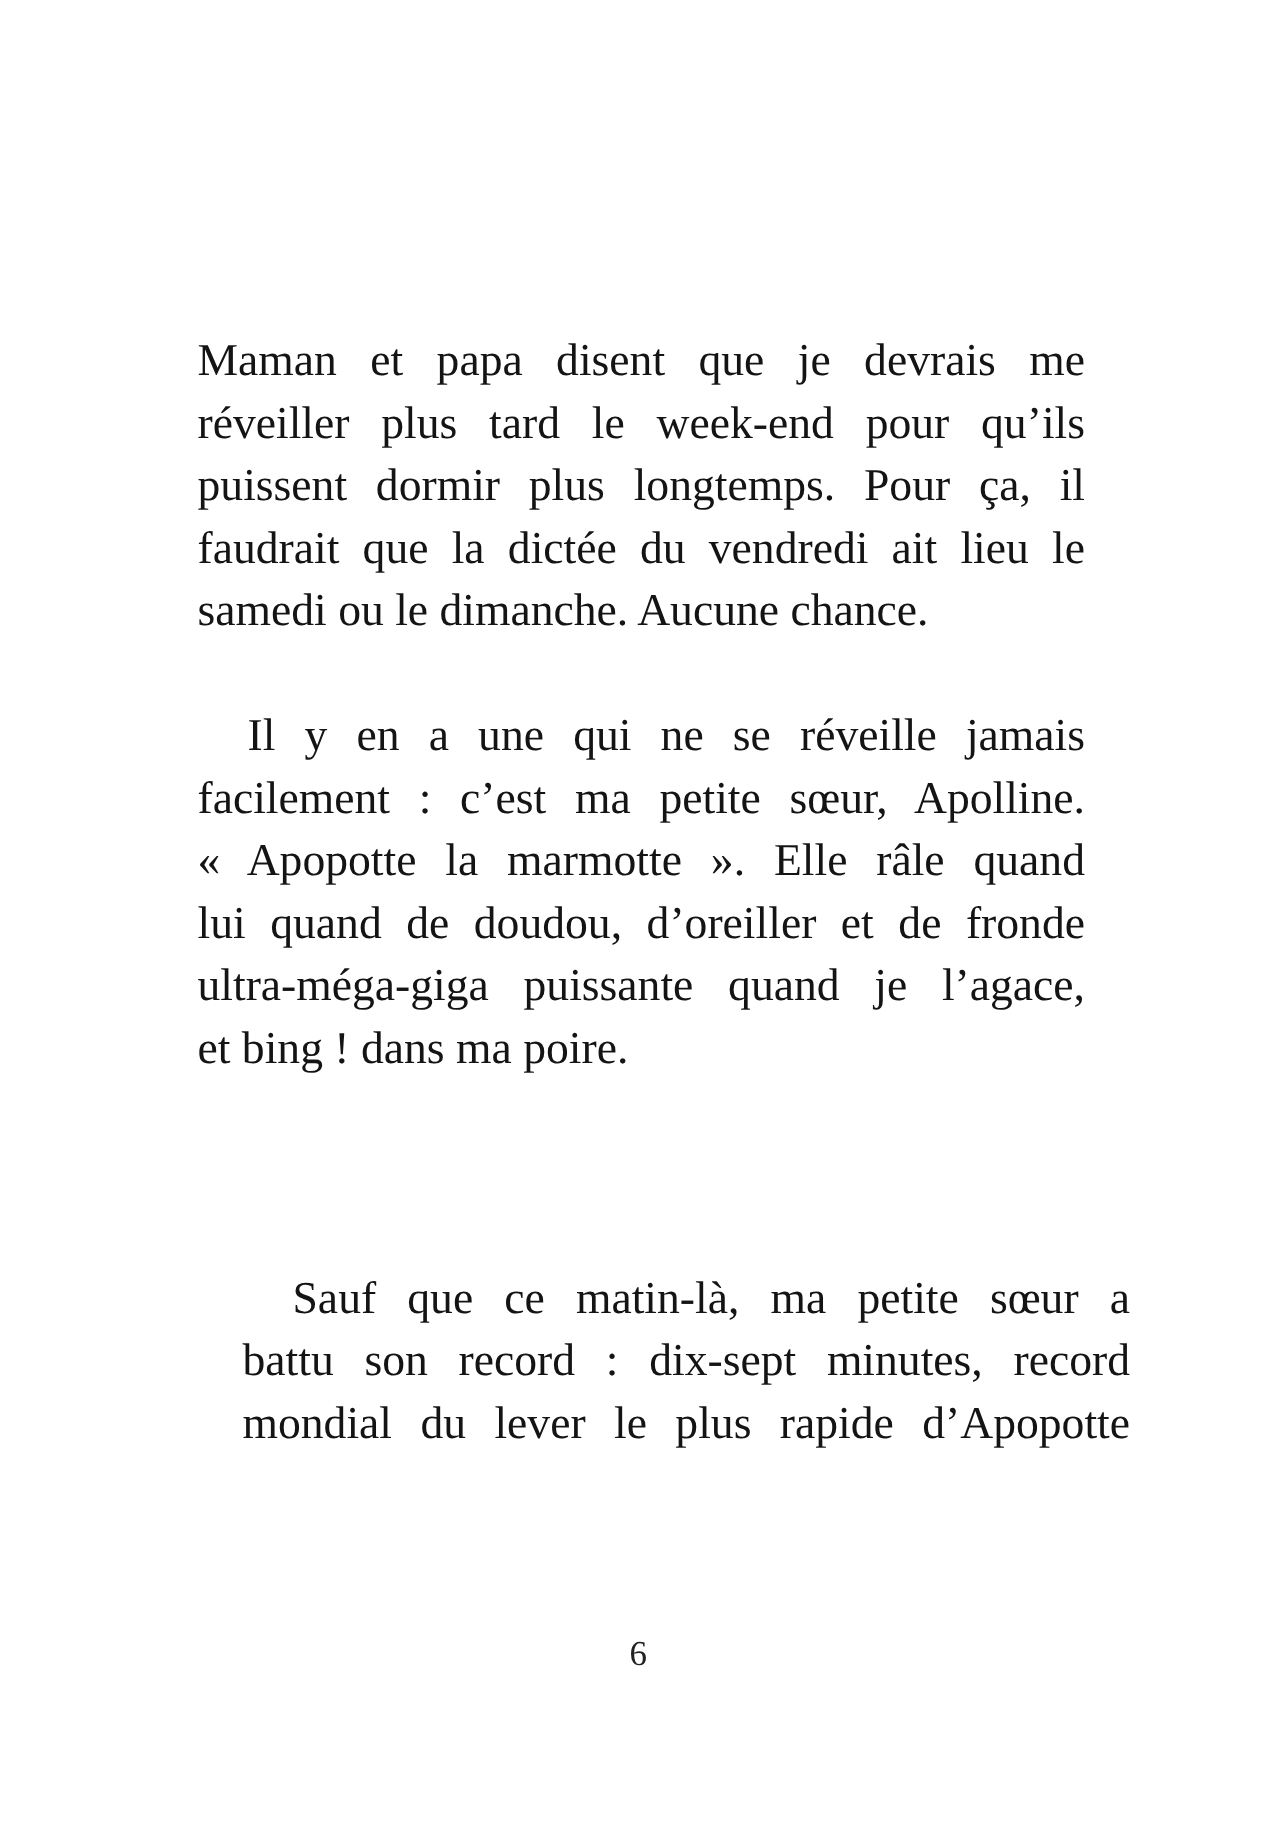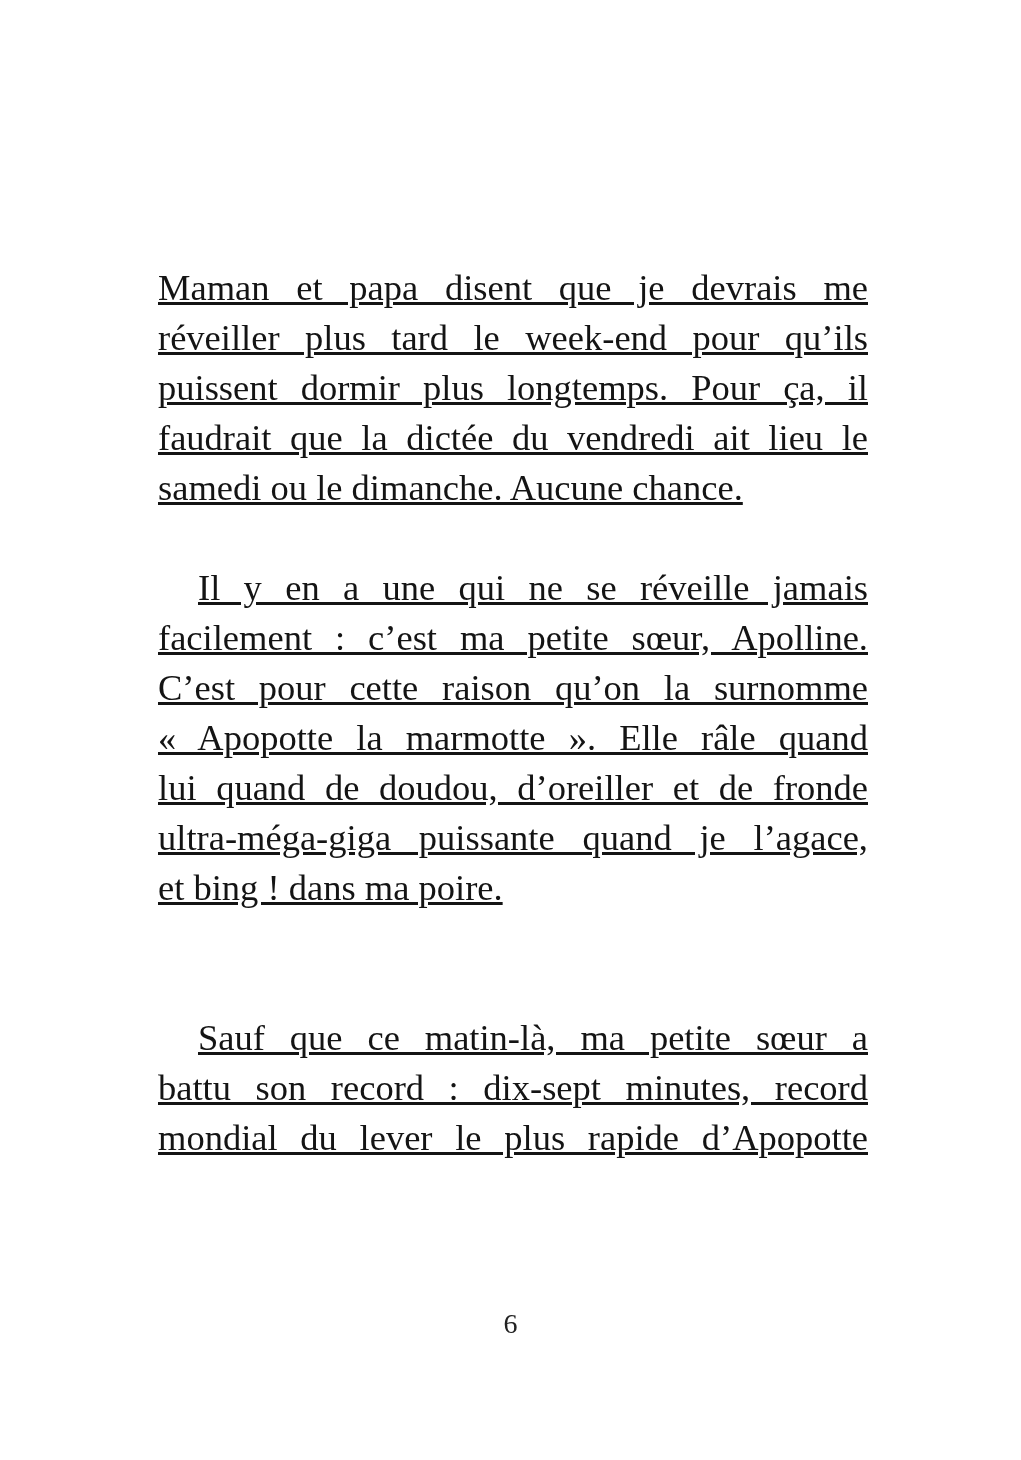--- a/index.html
+++ b/index.html
@@ -5,21 +5,21 @@
   html, body { margin:0; padding:0; background:#ffffff; }
   body { width:1021px; height:1460px; position:relative; overflow:hidden; }
   .page { position:absolute; left:0; top:0; width:1021px; height:1460px; background:#fff; }
   .text-block {
     position:absolute; left:158px; width:710px;
     font-family:"Liberation Serif", "DejaVu Serif", serif;
     font-size:36.5px; color:#141414; letter-spacing:0;
   }
   .line {
     display:block; height:50px; line-height:50px; white-space:nowrap;
-    text-align:justify; text-align-last:justify;text-decoration:underline;
+    text-align:justify; text-align-last:justify;
   }
   .line.last { text-align:left; text-align-last:left; }
   .indent { padding-left:40px; }
   .page-number {
     position:absolute; left:0; width:1021px; top:1308px; text-align:center;
     font-family:"Liberation Serif", "DejaVu Serif", serif; font-size:28px; color:#222;
   }
 </style>
 </head>
 <body>
@@ -30,27 +30,26 @@
     <span class="line">Maman et papa disent que je devrais me</span>
     <span class="line">réveiller plus tard le week-end pour qu’ils</span>
     <span class="line">puissent dormir plus longtemps. Pour ça, il</span>
     <span class="line">faudrait que la dictée du vendredi ait lieu le</span>
     <span class="line last">samedi ou le dimanche. Aucune chance.</span>
   </div>
 
   <div class="text-block" style="top:563px;">
     <span class="line indent">Il y en a une qui ne se réveille jamais</span>
     <span class="line">facilement : c’est ma petite sœur, Apolline.</span>
-    <span class="line">C’est pour cette raison qu’on la surnomme</span>
     <span class="line">« Apopotte la marmotte ». Elle râle quand</span>
     <span class="line">lui quand de doudou, d’oreiller et de fronde</span>
     <span class="line">ultra-méga-giga puissante quand je l’agace,</span>
     <span class="line last">et bing ! dans ma poire.</span>
   </div>
 
-  <div class="text-block" style="top:1013px;">
+  <div class="text-block" style="top:1013px;margin-left:36px;">
     <span class="line indent">Sauf que ce matin-là, ma petite sœur a</span>
     <span class="line">battu son record : dix-sept minutes, record</span>
     <span class="line">mondial du lever le plus rapide d’Apopotte</span>
   </div>
 
   <div class="page-number">6</div>
 </div>
 
 </body></html>

